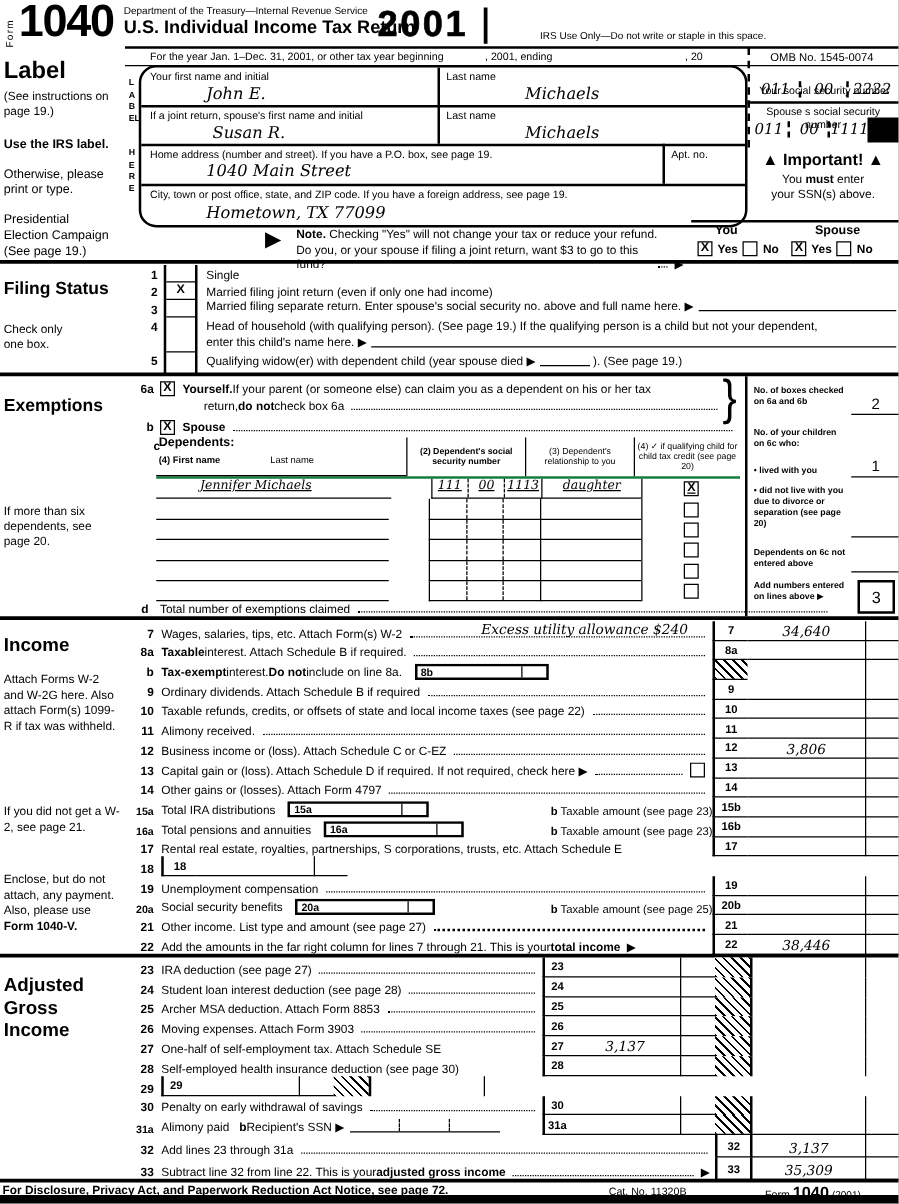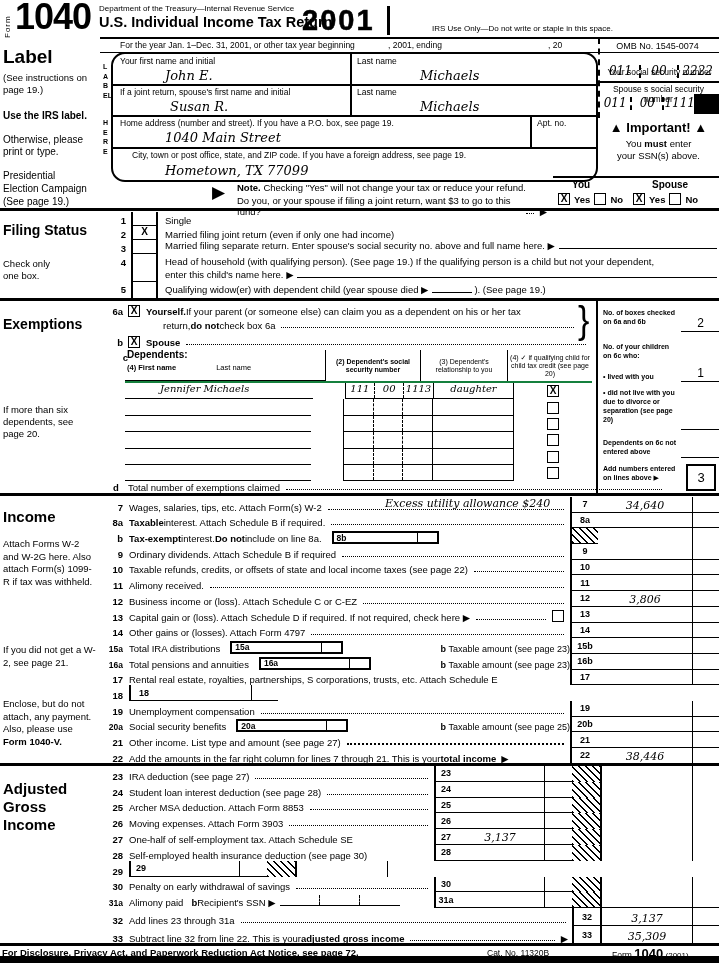--- a/index.html
+++ b/index.html
@@ -48,21 +48,21 @@
 .arow .far{width:92px;border-left:2px solid #000;flex:none;height:100%;
   display:flex;align-items:flex-end;justify-content:center;font-size:11px;}
 .arow .fcts{width:27px;border-left:1px solid #000;flex:none;height:100%;}
 .arow .lno2{width:28px;border-left:2px solid #000;border-bottom:1px solid #000;font-weight:bold;
   text-align:center;font-size:9px;flex:none;height:100%;display:flex;align-items:center;justify-content:center;}
 .bb{border-bottom:1px solid #000 !important;}
 
 .dept{position:absolute;left:125px;top:350px;width:467px;height:132px;font-size:7px;}
 .dhead{display:flex;height:33px;border-bottom:2px solid #15803d;}
 .dh{border-left:1.5px solid #000;text-align:center;padding:1px 2px;line-height:8px;}
-.drow{display:flex;height:16.4px;}
+.drow{display:flex;height:16.4px;text-decoration:underline;}
 .dc{border-left:1.5px solid #000;height:100%;}
 .dc1{width:200px;border-left:none;border-bottom:1.5px solid #000;font-size:10px;}
 .dc2{width:95px;border-bottom:1.5px solid #000;display:flex;margin-left:32px;}
 .dc3{width:87px;border-bottom:1.5px solid #000;text-align:center;font-size:10px;}
 .dc4{width:85px;display:flex;align-items:center;justify-content:center;}
 .sseg{flex:1;text-align:center;font-size:10px;}
 .sdiv{width:0;border-left:1.5px dashed #000;height:100%;}
 
 .sb{font-size:7px;font-weight:bold;line-height:9px;}
 .ul{position:absolute;border-bottom:1.5px solid #000;}
@@ -113,21 +113,21 @@
 
   <div class="abs" style="left:120px;top:87px;font-size:8.5px;">If a joint return, spouse's first name and initial</div>
   <div class="abs hw" style="left:170px;top:99px;font-size:13px;">Susan R.</div>
   <div class="abs" style="left:357px;top:87px;font-size:8.5px;">Last name</div>
   <div class="abs hw" style="left:420px;top:99px;font-size:13px;">Michaels</div>
 
   <div class="abs" style="left:120px;top:118px;font-size:8.5px;">Home address (number and street). If you have a P.O. box, see page 19.</div>
   <div class="abs hw" style="left:165px;top:130px;font-size:13px;">1040 Main Street</div>
   <div class="abs" style="left:537px;top:118px;font-size:8.5px;">Apt. no.</div>
 
-  <div class="abs" style="left:132px;top:150px;font-size:8.5px;">City, town or post office, state, and ZIP code. If you have a foreign address, see page 19.</div>
+  <div class="abs" style="left:120px;top:150px;font-size:8.5px;">City, town or post office, state, and ZIP code. If you have a foreign address, see page 19.</div>
   <div class="abs hw" style="left:165px;top:163px;font-size:13px;">Hometown, TX 77099</div>
 
   <div class="dashv" style="left:598px;top:38px;height:80px;"></div>
   <div class="abs" style="left:600px;top:55px;width:119px;text-align:center;font-size:8.5px;margin-top:12px;">Your social security number</div>
   <div class="abs ssnrow" style="left:602px;top:64px;width:114px;">
     <span class="ssnseg hw">011</span>
     <span class="ssndiv"></span>
     <span class="ssnseg hw">00</span>
     <span class="ssndiv"></span>
     <span class="ssnseg hw">2222</span>

